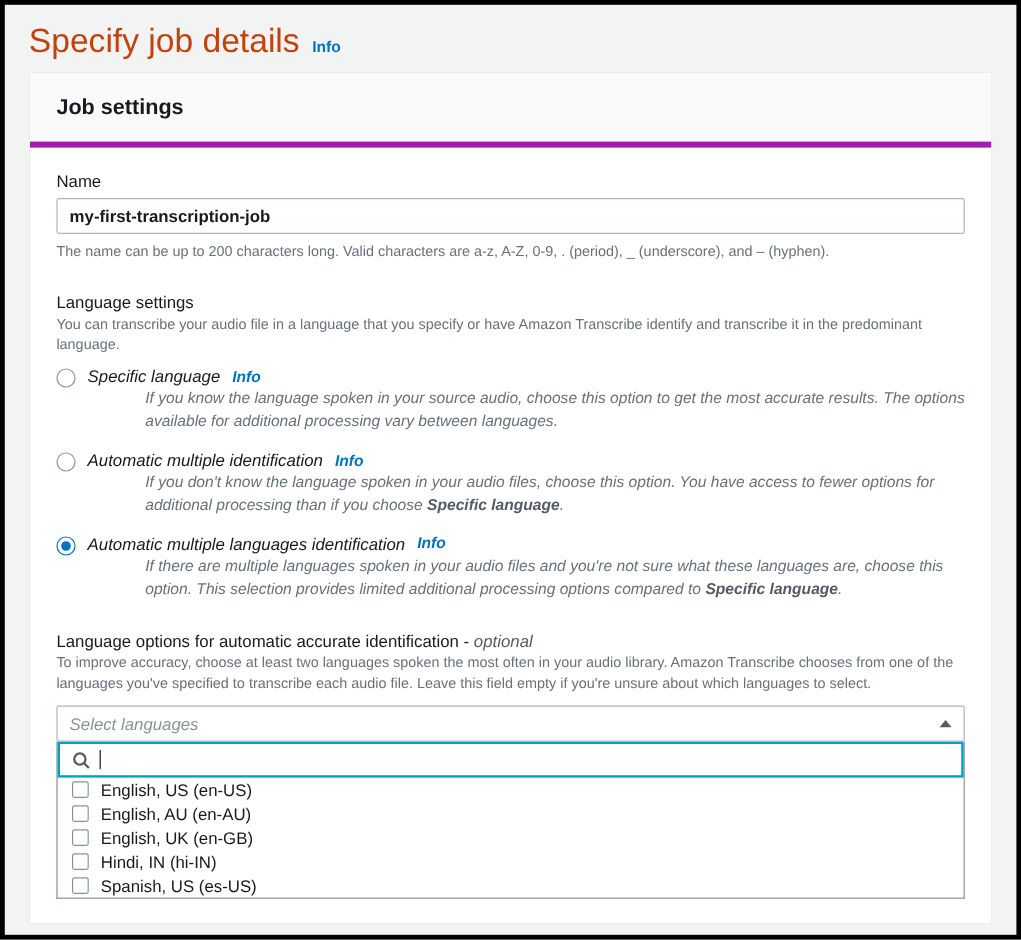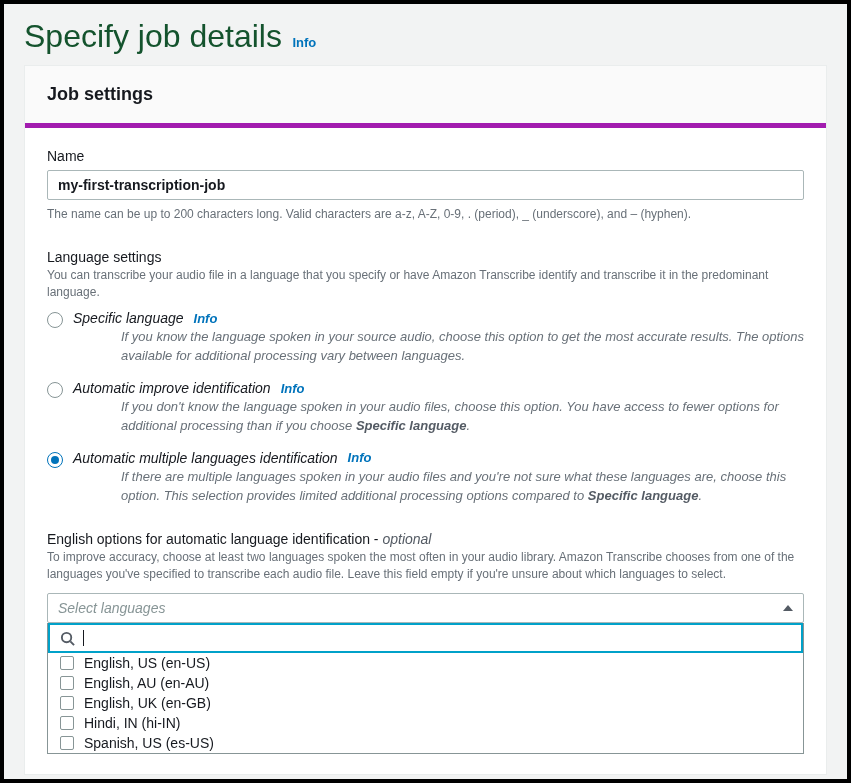--- a/index.html
+++ b/index.html
@@ -14,23 +14,23 @@
       background: #f2f3f3;
       width: 843px;
       height: 775px;
       margin: 4px;
       overflow: hidden;
     }
     .page-header {
       padding: 14px 20px 10px 20px;
     }
     .page-header h1 {
-      font-size: 32px;
+      font-size: 28px;
       font-weight: 400;
-      color: #14532d;
+      color: #c2410c;
       display: inline;
     }
     .info-link {
       color: #0073bb;
       font-size: 13px;
       font-weight: 700;
       cursor: pointer;
       margin-left: 6px;
       vertical-align: middle;
     }
@@ -244,21 +244,21 @@
                   <span class="radio-label">Specific language</span>
                   <span class="info-link" style="margin-left: 4px;">Info</span>
                 </div>
                 <div class="radio-desc">If you know the language spoken in your source audio, choose this option to get the most accurate results. The options available for additional processing vary between languages.</div>
               </div>
             </div>
             <div class="radio-option">
               <div class="radio-outer"></div>
               <div class="radio-content">
                 <div class="radio-label-row">
-                  <span class="radio-label">Automatic improve identification</span>
+                  <span class="radio-label">Automatic multiple identification</span>
                   <span class="info-link" style="margin-left: 4px;">Info</span>
                 </div>
                 <div class="radio-desc">If you don't know the language spoken in your audio files, choose this option. You have access to fewer options for additional processing than if you choose <b>Specific language</b>.</div>
               </div>
             </div>
             <div class="radio-option">
               <div class="radio-outer selected">
                 <div class="radio-inner"></div>
               </div>
               <div class="radio-content">
@@ -267,21 +267,21 @@
                   <span class="info-link" style="margin-left: 4px;">Info</span>
                 </div>
                 <div class="radio-desc">If there are multiple languages spoken in your audio files and you're not sure what these languages are, choose this option. This selection provides limited additional processing options compared to <b>Specific language</b>.</div>
               </div>
             </div>
           </div>
       </div>
 
       <div class="section">
         <div class="section-title">
-          <span>English options for automatic language identification - </span><span class="section-italic">optional</span>
+          <span>Language options for automatic accurate identification - </span><span class="section-italic">optional</span>
         </div>
         <div class="helper-text" style="margin-top:2px">To improve accuracy, choose at least two languages spoken the most often in your audio library. Amazon Transcribe chooses from one of the languages you've specified to transcribe each audio file. Leave this field empty if you're unsure about which languages to select.</div>
 
         <div class="multiselect">
           <div class="multiselect-trigger">
             <span>Select languages</span>
             <span class="triangle-up"></span>
           </div>
           <div class="dropdown">
             <div class="search-row">

